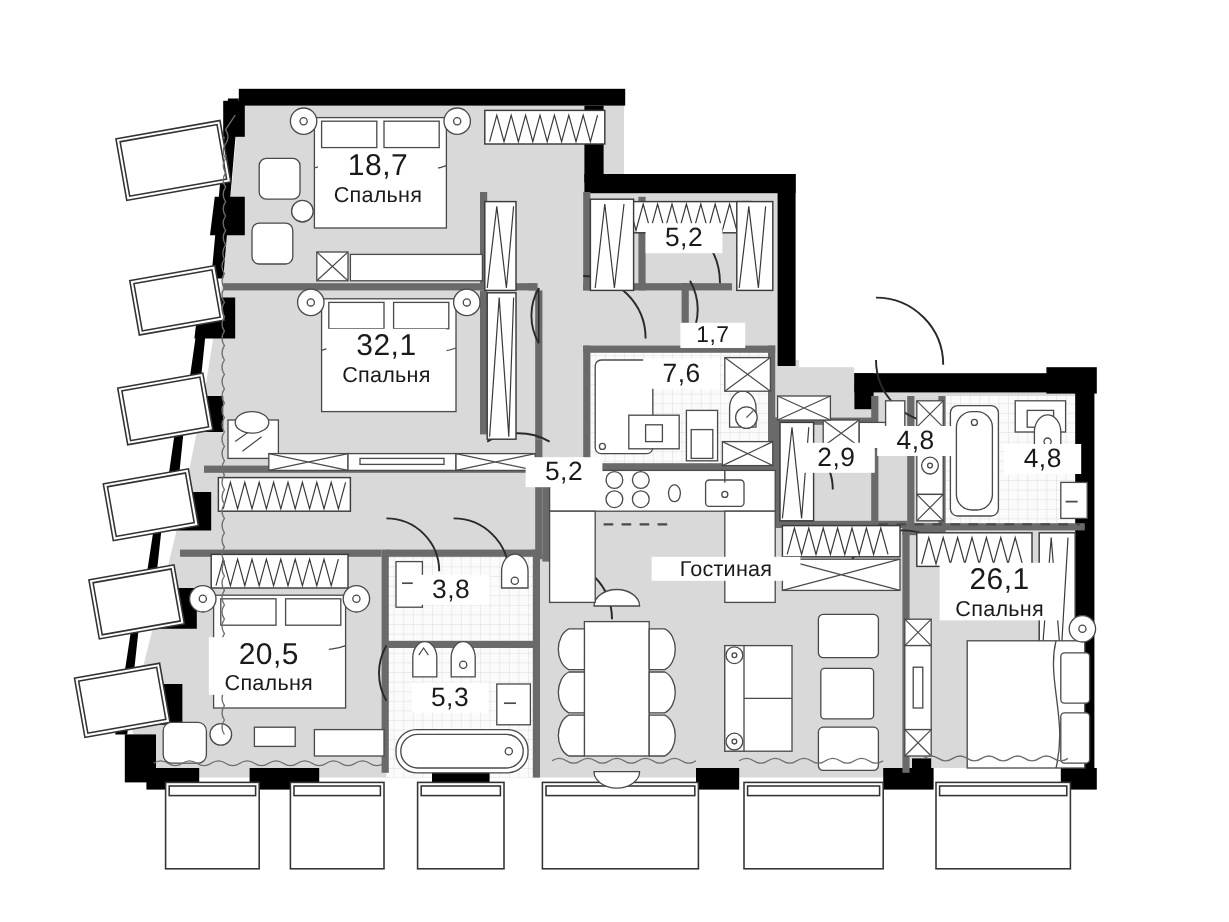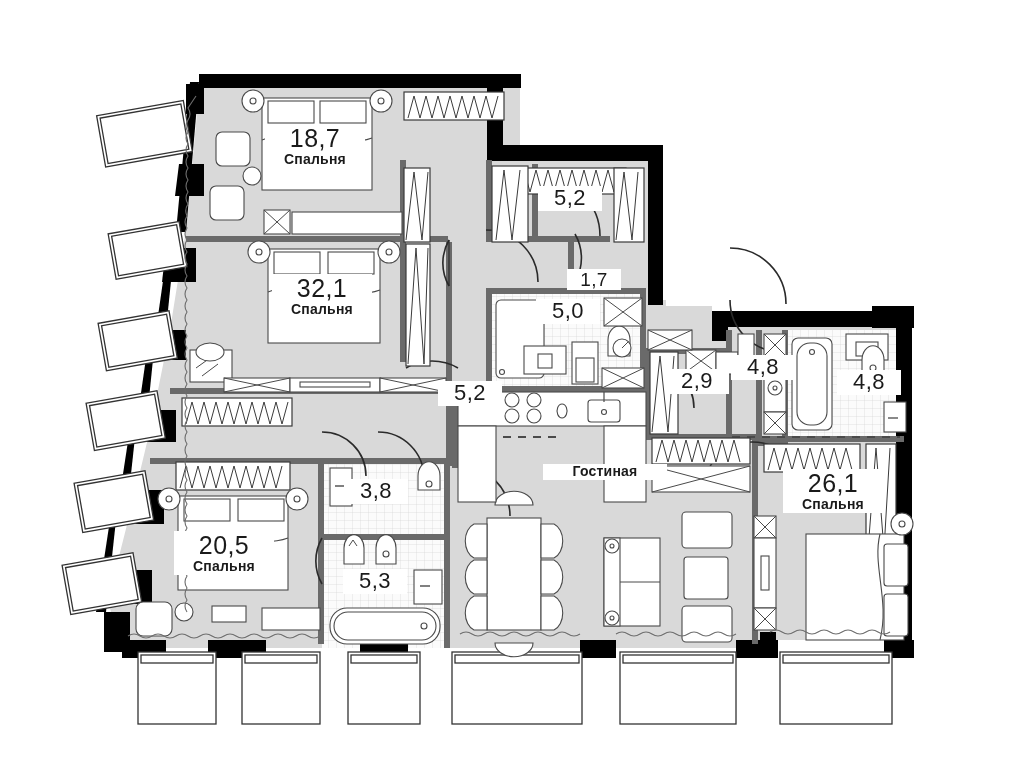--- a/index.html
+++ b/index.html
@@ -6,21 +6,21 @@
   html,body{margin:0;padding:0;background:#ffffff;}
   body{width:1024px;height:768px;overflow:hidden;
        font-family:"Liberation Sans","DejaVu Sans",sans-serif;}
   #plan-root{position:relative;width:820px;height:768px;background:#ffffff;}
   svg.plan{display:block;width:1024px;height:768px;}
 
   
   .room-label{position:absolute;text-align:center;background:#ffffff;
               color:#1a1a1a;line-height:1.12;pointer-events:none;}
   .room-label .area{font-size:25px;font-weight:400;letter-spacing:.4px;display:block;}
-  .room-label .nm{font-size:14px;font-weight:700;letter-spacing:.2px;display:block;}
+  .room-label .nm{font-size:18px;font-weight:400;letter-spacing:.2px;display:block;}
   .room-label.small .area{font-size:22px;}
   .room-label.tiny .area{font-size:19px;}
 </style>
 </head>
 <body>
 
 <div id="plan-root">
 
 <svg class="plan" viewBox="0 0 1024 768">
   <defs>
@@ -497,21 +497,21 @@
 
 <div class="room-label small" style="left:538px;top:186px;width:64px;">
   <span class="area">5,2</span>
 </div>
 
 <div class="room-label tiny" style="left:567px;top:249px;width:54px;margin-top:20px;">
   <span class="area">1,7</span>
 </div>
 
 <div class="room-label small" style="left:536px;top:299px;width:64px;">
-  <span class="area">5,0</span>
+  <span class="area">7,6</span>
 </div>
 
 <div class="room-label small" style="left:438px;top:381px;width:64px;">
   <span class="area">5,2</span>
 </div>
 
 <div class="room-label small" style="left:665px;top:369px;width:64px;">
   <span class="area">2,9</span>
 </div>
 

